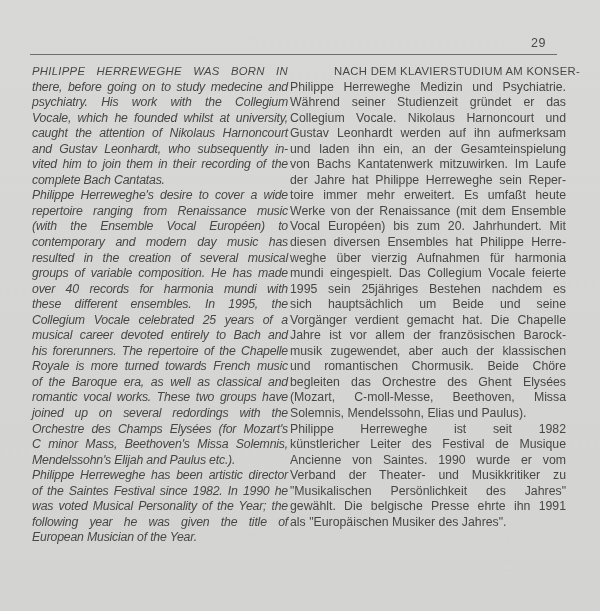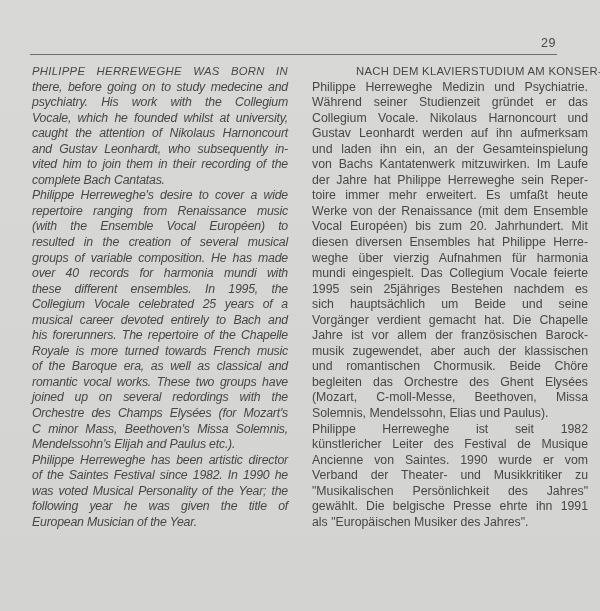--- a/index.html
+++ b/index.html
@@ -12,39 +12,39 @@
     width: 600px;
     height: 611px;
     overflow: hidden;
     background: linear-gradient(180deg, #d8d8d6 0%, #d5d5d3 60%, #d3d3d1 100%);
     font-family: "Liberation Sans", sans-serif;
     color: #474747;
   }
   .page-number {
     position: absolute;
     top: 36px;
-    right: 44px;
+    right: 54px;
     font-size: 12.5px;
     letter-spacing: 0.5px;
     color: #4a4a4a;
   }
   .header-rule {
     position: absolute;
     top: 54px;
     left: 30px;
     width: 527px;
     height: 1px;
     background: #6d6d6b;
   }
   .content {
     position: absolute;
     top: 64px;
     left: 32px;
     display: flex;
-    gap: 24px;
+    gap: 2px;
   }
   .col { }
   #col-left {
     width: 256px;
     font-style: italic;
     font-size: 12.3px;
     letter-spacing: -0.2px;
   }
   #col-right {
     width: 276px;
@@ -86,20 +86,21 @@
           <div class="line">Vocale, which he founded whilst at university,</div>
           <div class="line">caught the attention of Nikolaus Harnoncourt</div>
           <div class="line">and Gustav Leonhardt, who subsequently in-</div>
           <div class="line">vited him to join them in their recording of the</div>
           <div class="line last">complete Bach Cantatas.</div>
         </div>
         <div class="para">
           <div class="line">Philippe Herreweghe's desire to cover a wide</div>
           <div class="line">repertoire ranging from Renaissance music</div>
           <div class="line">(with the Ensemble Vocal Européen) to</div>
+          <div class="line">contemporary and modern day music has</div>
           <div class="line">resulted in the creation of several musical</div>
           <div class="line">groups of variable composition. He has made</div>
           <div class="line">over 40 records for harmonia mundi with</div>
           <div class="line">these different ensembles. In 1995, the</div>
           <div class="line">Collegium Vocale celebrated 25 years of a</div>
           <div class="line">musical career devoted entirely to Bach and</div>
           <div class="line">his forerunners. The repertoire of the Chapelle</div>
           <div class="line">Royale is more turned towards French music</div>
           <div class="line">of the Baroque era, as well as classical and</div>
           <div class="line">romantic vocal works. These two groups have</div>

